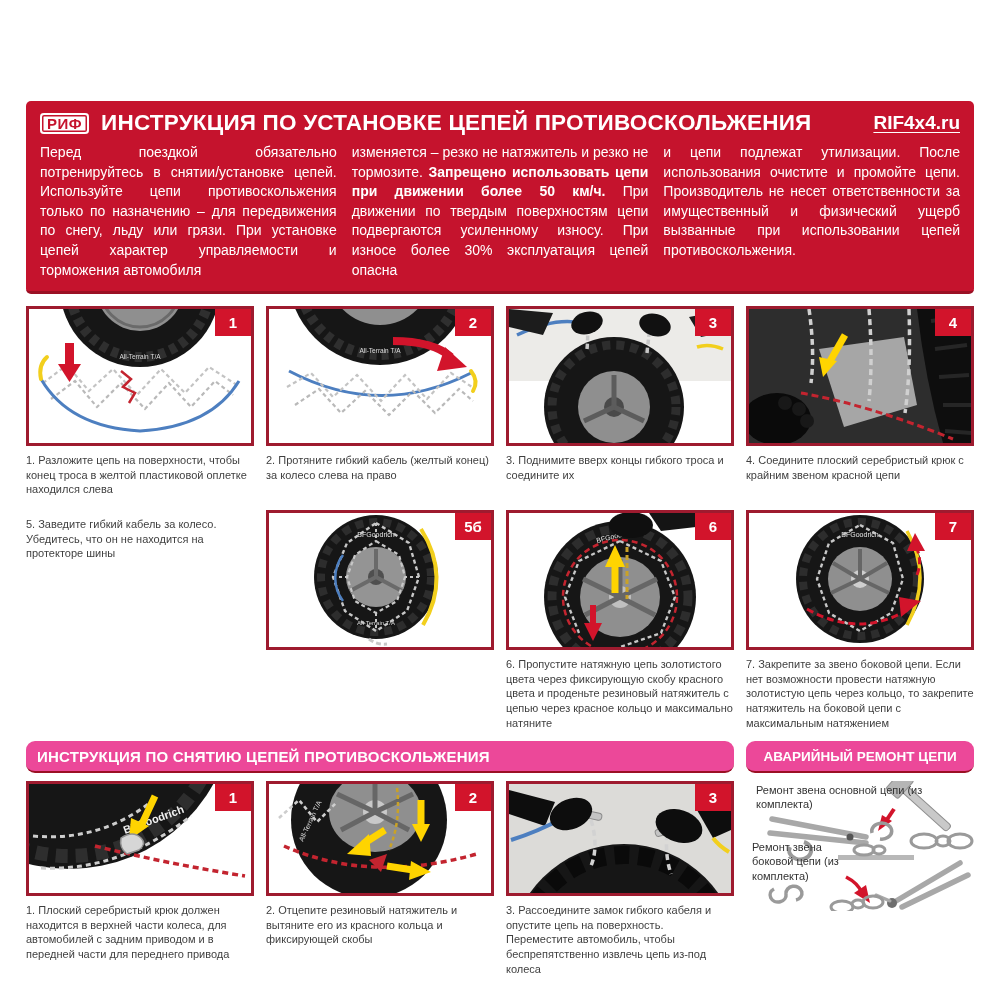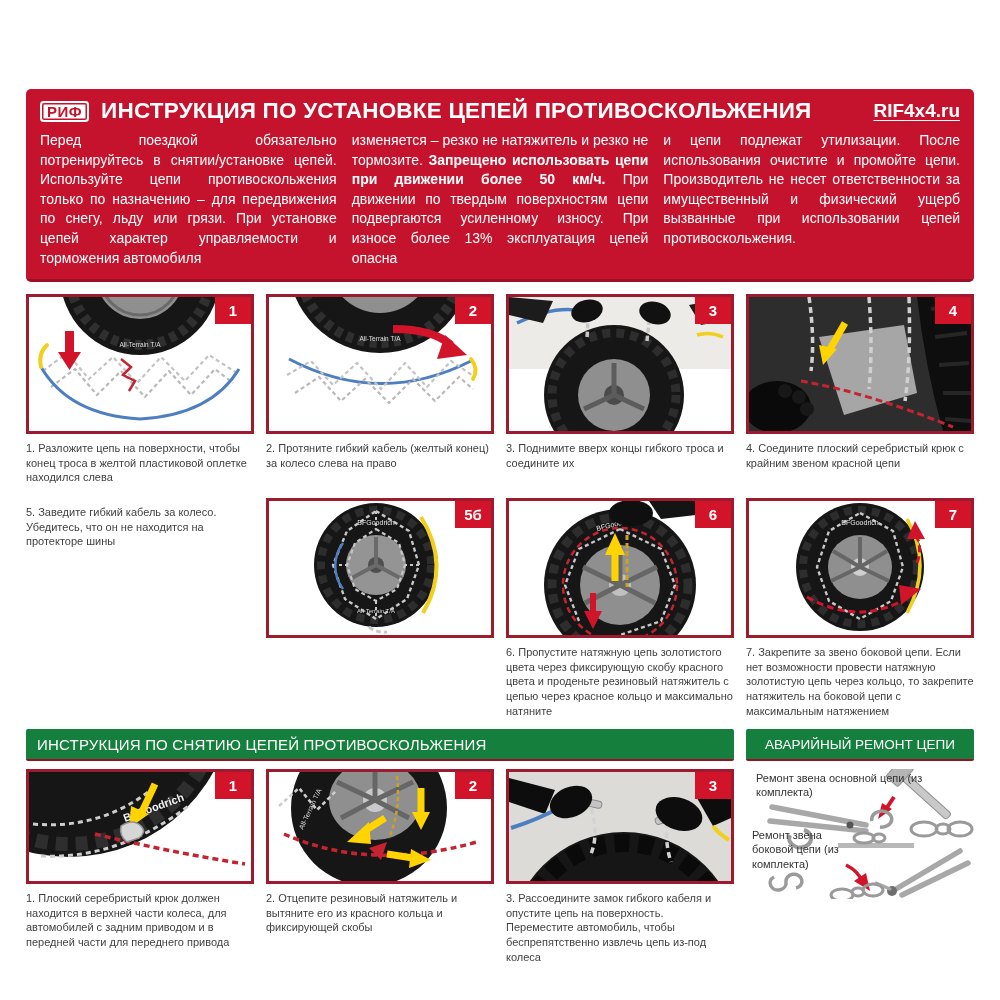--- a/index.html
+++ b/index.html
@@ -1,17 +1,17 @@
 <!DOCTYPE html>
 <html><head>
 <meta charset="utf-8">
 <style>
   html,body{margin:0;padding:0;}
   body{width:1000px;height:1000px;background:#ffffff;font-family:"Liberation Sans",sans-serif;overflow:hidden;}
-  .sheet{width:948px;margin:4px auto;padding-top:85px;}
+  .sheet{width:948px;margin:16px auto;padding-top:85px;}
 
   
   .header{background:#c5132d;border-radius:5px;border-bottom:3px solid #9a1024;color:#fff;padding:9px 14px 11px;}
   .header-top{display:flex;align-items:center;gap:12px;}
   .logo{background:#fff;color:#c5132d;font-weight:800;font-size:15px;padding:2px 7px;border-radius:4px;
         box-shadow:inset 0 0 0 2px #fff, inset 0 0 0 3.5px #c5132d;letter-spacing:.5px;}
   .title{flex:1;font-size:22.5px;font-weight:bold;letter-spacing:.2px;white-space:nowrap;}
   .site{font-size:19px;font-weight:bold;text-decoration:underline;text-underline-offset:3px;}
   .intro{display:flex;gap:15px;margin-top:7px;}
   .intro .col{flex:1;font-size:14px;line-height:1.4;text-align:justify;}
@@ -21,22 +21,22 @@
   .photo{position:relative;width:222px;height:134px;border:3px solid #9e1b2f;background:#fff;overflow:hidden;}
   .photo.small{height:109px;}
   .photo svg{display:block;width:222px;height:134px;}
   .photo.small svg{height:109px;}
   .badge{position:absolute;top:0;right:0;min-width:30px;height:27px;background:#d2142b;color:#fff;
          font-weight:bold;font-size:15px;display:flex;align-items:center;justify-content:center;padding:0 3px;}
   .caption{margin-top:7px;font-size:11px;line-height:1.33;color:#3f3f3f;width:228px;}
 
   
   .bars{display:grid;grid-template-columns:708px 228px;column-gap:12px;margin-top:11px;}
-  .bar{background:#15803d;color:#fff;font-weight:normal;height:30px;display:flex;align-items:center;
-       border-radius:2px;border-bottom:2px solid #9a1024;}
+  .bar{background:#ec4899;color:#fff;font-weight:bold;height:30px;display:flex;align-items:center;
+       border-radius:9px;border-bottom:2px solid #9a1024;}
   .bar.removal{padding-left:11px;font-size:15px;letter-spacing:.2px;}
   .bar.repairbar{justify-content:center;font-size:13.5px;text-align:center;}
 
   .bottom{display:grid;grid-template-columns:repeat(3,228px) 228px;column-gap:12px;margin-top:8px;}
   .repair-col{position:relative;width:228px;height:130px;}
   .repair-col svg{display:block;width:228px;height:130px;}
   .repair-label{position:absolute;font-size:11px;line-height:1.3;color:#333;}
   .repair-label.main{top:2px;left:10px;width:168px;}
   .repair-label.side{top:59px;left:6px;width:92px;}
 </style>
@@ -46,21 +46,21 @@
 <div class="sheet">
 
   <div class="header">
     <div class="header-top">
       <div class="logo">РИФ</div>
       <div class="title">ИНСТРУКЦИЯ ПО УСТАНОВКЕ ЦЕПЕЙ ПРОТИВОСКОЛЬЖЕНИЯ</div>
       <div class="site">RIF4x4.ru</div>
     </div>
     <div class="intro">
       <div class="col">Перед поездкой обязательно потренируйтесь в снятии/установке цепей. Используйте цепи противоскольжения только по назначению – для передвижения по снегу, льду или грязи. При установке цепей характер управляемости и торможения автомобиля</div>
-      <div class="col"><span>изменяется – резко не натяжитель и резко не тормозите. </span><b>Запрещено использовать цепи при движении более 50 км/ч.</b><span> При движении по твердым поверхностям цепи подвергаются усиленному износу. При износе более 13% эксплуатация цепей опасна</span></div>
+      <div class="col"><span>изменяется – резко не натяжитель и резко не тормозите. </span><b>Запрещено использовать цепи при движении более 50 км/ч.</b><span> При движении по твердым поверхностям цепи подвергаются усиленному износу. При износе более 30% эксплуатация цепей опасна</span></div>
       <div class="col">и цепи подлежат утилизации. После использования очистите и промойте цепи. Производитель не несет ответственности за имущественный и физический ущерб вызванные при использовании цепей противоскольжения.</div>
     </div>
   </div>
 
   <div class="grid">
 
     <div class="cell">
       <div class="photo">
         <svg viewBox="0 0 222 134">
           <circle cx="111" cy="-22" r="80" fill="#161616"></circle>

